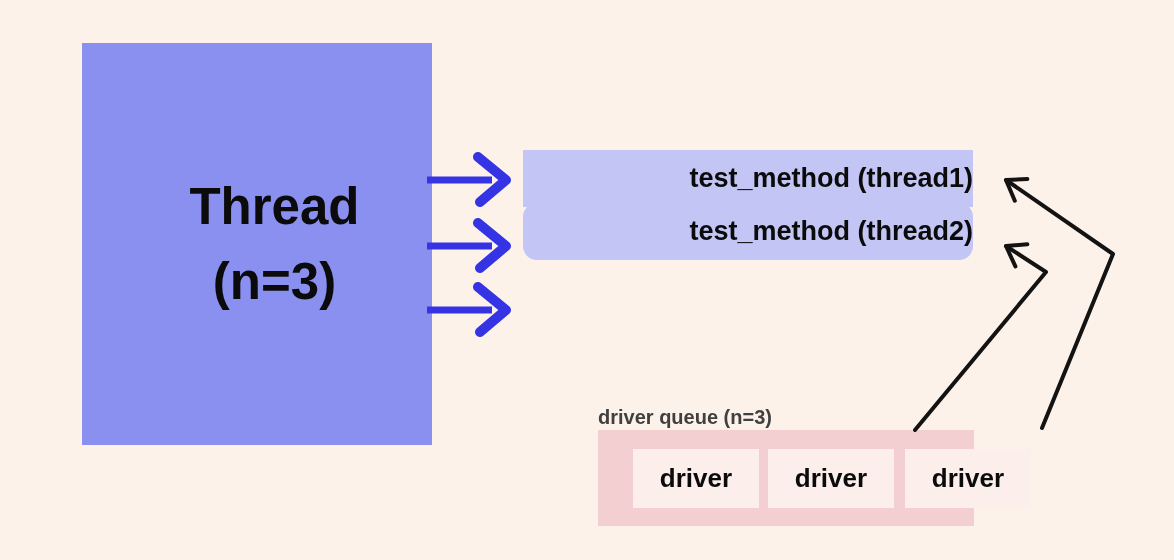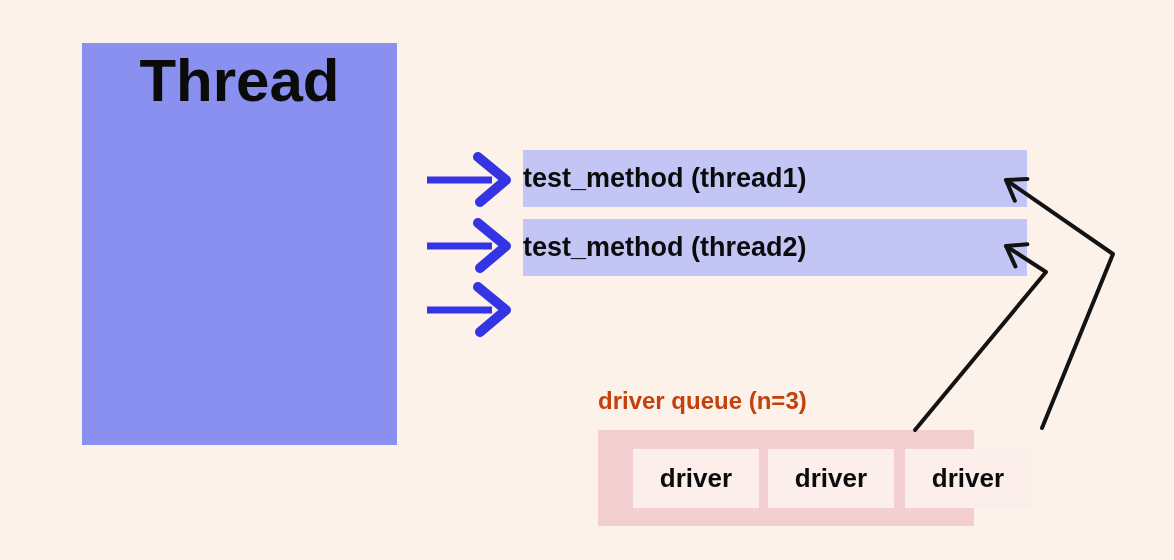--- a/index.html
+++ b/index.html
@@ -16,51 +16,53 @@
   }
   
   .pool {
     position: absolute;
     left: 82px; top: 43px;
     width: 315px; height: 402px;
     background: #8A90F0;
     display: flex;
     flex-direction: column;
     align-items: center;
+    justify-content: center;
     color: #0B0B0B;
     font-weight: bold;
-    font-size: 60px;
+    font-size: 51px;
     line-height: 75px;
     text-align: center;
+    padding-left: 35px;
   }
   
   .bar {
     position: absolute;
     left: 523px;
-    width: 504px;
+    width: 450px;
     height: 57px;
     background: #C3C5F5;
     display: flex;
     align-items: center;
-    justify-content: flex-start;
+    justify-content: flex-end;
     color: #0B0B0B;
     font-weight: bold;
     font-size: 27px;
   }
   .bar1 { top: 150px; }
-  .bar2 { top: 219px; }
+  .bar2 { top: 203px; border-radius: 14px; }
   .bar3 { top: 280px; }
   
   .queue-label {
     position: absolute;
-    left: 598px; top: 384px;
-    font-size: 24px;
+    left: 598px; top: 400px;
+    font-size: 20px;
     line-height: 34px;
     font-weight: bold;
-    color: #c2410c;
+    color: #404040;
     white-space: nowrap;
   }
   .queue {
     position: absolute;
     left: 598px; top: 430px;
     width: 376px; height: 96px;
     background: #F4CFD2;
   }
   .driver {
     position: absolute;
@@ -85,20 +87,21 @@
     pointer-events: none;
   }
 </style>
 </head>
 <body>
 
 <div class="canvas">
 
   <div class="pool">
     <div>Thread</div>
+    <div>(n=3)</div>
   </div>
 
   <div class="bar bar1">
     <span>test_method (thread1)</span>
   </div>
   <div class="bar bar2">
     <span>test_method (thread2)</span>
   </div>
 
   <div class="queue-label">driver queue (n=3)</div>

